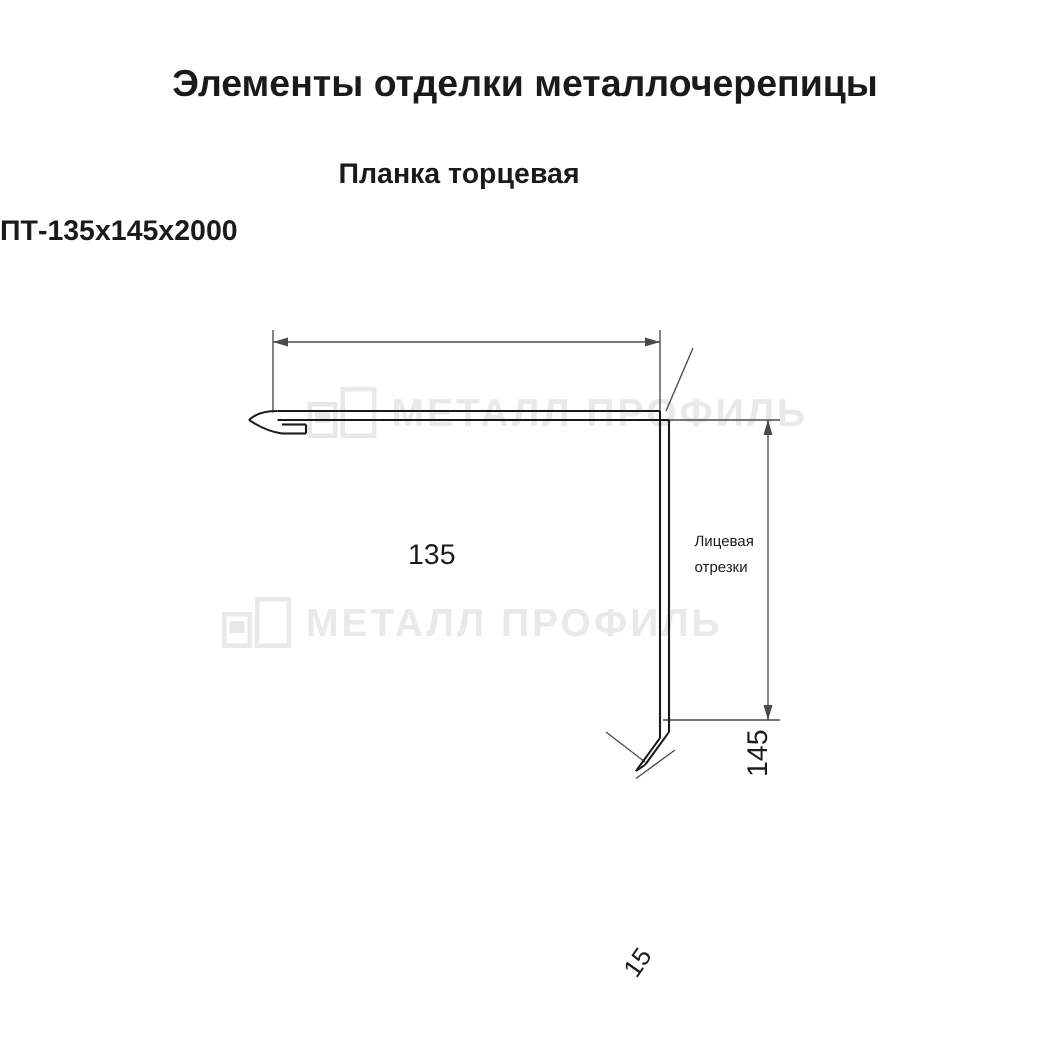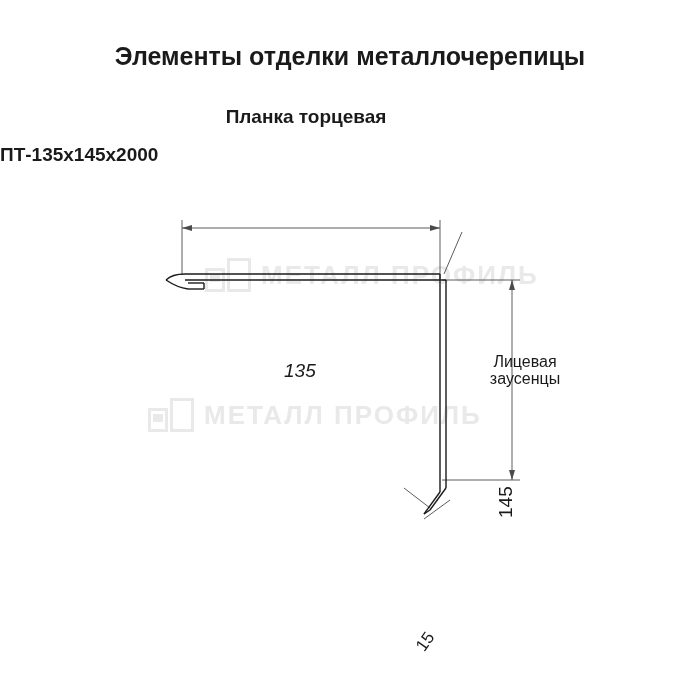--- a/index.html
+++ b/index.html
@@ -95,43 +95,43 @@
     height: 400px;
   }
 
   
   .dim-label {
     position: absolute;
     font-size: 19px;
     color: #1a1a1a;
     font-family: "Liberation Sans", sans-serif;
   }
-  .lbl-135 { left: 284px; top: 190px; font-style: italic; }
+  .lbl-135 { left: 272px; top: 190px; }
   .lbl-145 {
     left: 495px;
     top: 348px;
     transform: rotate(-90deg);
     transform-origin: left top;
   }
   .lbl-15 {
     left: 412px;
     top: 474px;
     font-size: 17px;
     transform: rotate(-55deg);
     transform-origin: left top;
   }
 
   .face-label {
     position: absolute;
-    left: 480px;
+    left: 463px;
     top: 183px;
-    font-size: 16px;
+    font-size: 10px;
     line-height: 17px;
     color: #1a1a1a;
-    text-align: center;
+    text-align: left;
     width: 90px;
   }
 
   
   .footnotes {
     position: absolute;
     left: 22px;
     bottom: 18px;
     font-size: 13.5px;
     line-height: 19px;
@@ -225,20 +225,20 @@
         <line x1="462" y1="62" x2="444" y2="104"></line>
       </g>
     </svg>
 
     <div class="dim-label lbl-135">135</div>
     <div class="dim-label lbl-145">145</div>
     <div class="dim-label lbl-15">15</div>
 
     <div class="face-label">
       <div>Лицевая</div>
-      <div>заусенцы</div>
+      <div>отрезки</div>
     </div>
   </div>
 
   <div class="footnotes">
   </div>
 
 </div>
 
 </body></html>

